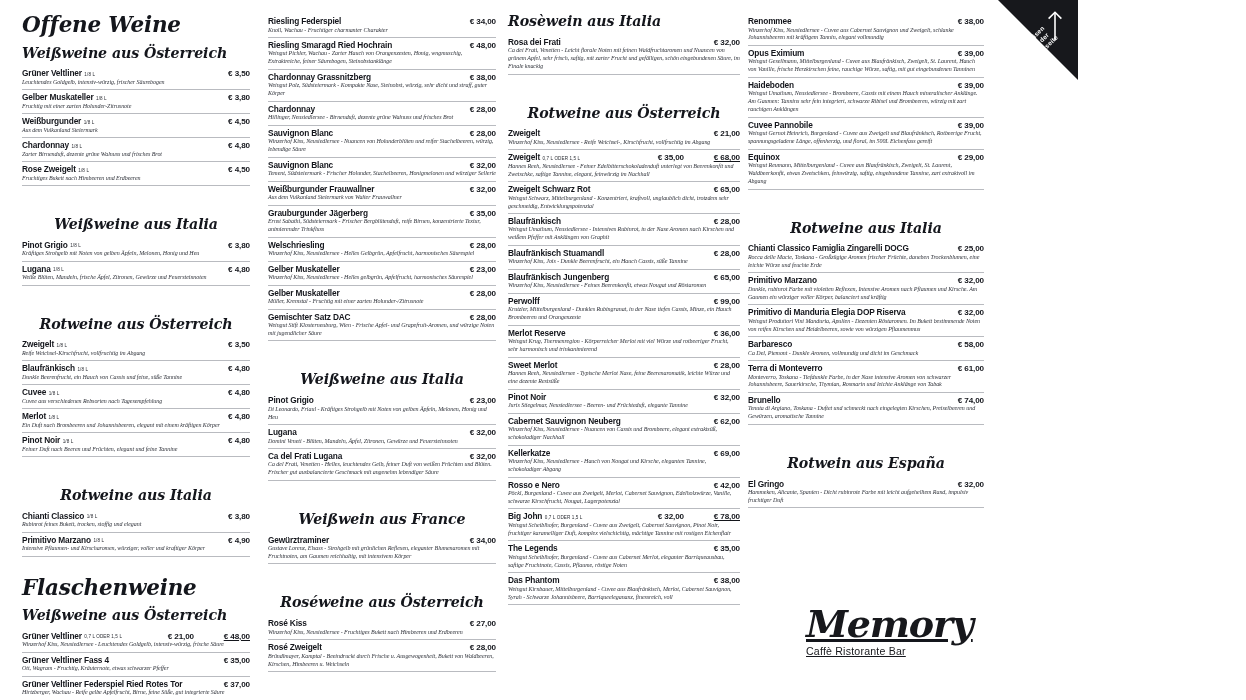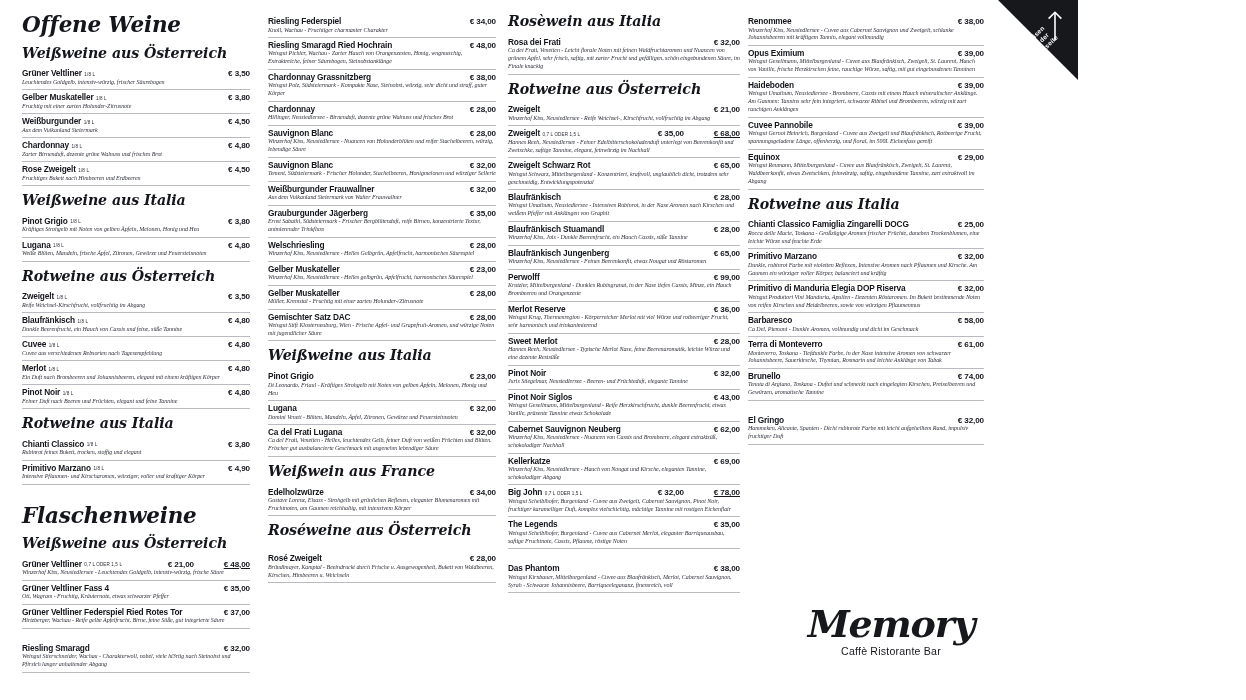--- a/index.html
+++ b/index.html
@@ -30,28 +30,28 @@
     margin:0 0 9px 0;
   }
   .mega.second{margin-top:20px;font-style:italic;}
   .grp{
     font-family:"DejaVu Serif",serif;
     font-style:italic;font-weight:bold;
     font-size:14.2px;line-height:1.1;
     margin:0 0 5px 0;
     letter-spacing:-0.1px;
   }
-  .grp.spaced{margin-top:7px;}
+  .grp.spaced{margin-top:31px;text-align:center;}
 
   
   .wine{
     border-bottom:0.7px solid #b9bbc0;
     padding:2px 0 2.5px 0;
   }
-  .wine:last-child{border-bottom:0.7px solid #b9bbc0;margin-top:12px;}
+  .wine:last-child{border-bottom:0.7px solid #b9bbc0;}
   .wrow{
     display:flex;align-items:baseline;
     width:100%;
   }
   .wname{
     font-family:"Liberation Sans",sans-serif;
     font-weight:bold;
     font-size:8.3px;
     letter-spacing:-0.15px;
     white-space:nowrap;
@@ -124,21 +124,21 @@
   #buon{
     position:absolute;
     left:980px;top:0;
     width:170px;height:700px;
   }
 
   
   #logo{
     position:absolute;
     left:806px;top:606px;
-    width:170px;text-align:center;
+    width:170px;text-align:left;text-decoration:underline;
   }
   #logo-mark{
     font-family:"DejaVu Serif",serif;
     font-style:italic;
     font-weight:bold;
     font-size:38px;
     line-height:0.95;
     letter-spacing:-1.2px;
     color:#17181c;
   }
@@ -430,27 +430,35 @@
           <div class="wrow">
             <span class="wname">Ca del Frati Lugana</span>
             <span class="spacer"></span>
             <span class="wprice p1">€ 32,00</span>
           </div>
           <div class="wdesc">Ca del Frati, Venetien - Helles, leuchtendes Gelb, feiner Duft von weißen Früchten und Blüten. Frischer gut ausbalancierte Geschmack mit angenehm lebendiger Säure</div>
         </div>
         <div class="grp spaced">Weißwein aus France</div>
         <div class="wine">
           <div class="wrow">
-            <span class="wname">Edelholzwürze</span>
+            <span class="wname">Gewürztraminer</span>
             <span class="spacer"></span>
             <span class="wprice p1">€ 34,00</span>
           </div>
           <div class="wdesc">Gustave Lorenz, Elsass - Strohgelb mit grünlichen Reflexen, eleganter Blumenaromen mit Fruchtnoten, am Gaumen reichhaltig, mit intensivem Körper</div>
         </div>
         <div class="grp spaced">Roséweine aus Österreich</div>
+        <div class="wine">
+          <div class="wrow">
+            <span class="wname">Rosé Kiss</span>
+            <span class="spacer"></span>
+            <span class="wprice p1">€ 27,00</span>
+          </div>
+          <div class="wdesc">Winzerhof Kiss, Neusiedlersee - Fruchtiges Bukett nach Himbeeren und Erdbeeren</div>
+        </div>
         <div class="wine">
           <div class="wrow">
             <span class="wname">Rosé Zweigelt</span>
             <span class="spacer"></span>
             <span class="wprice p1">€ 28,00</span>
           </div>
           <div class="wdesc">Bründlmayer, Kamptal - Beeindruckt durch Frische u. Ausgewogenheit, Bukett von Waldbeeren, Kirschen, Himbeeren u. Weichseln</div>
         </div>
       </div>
     </div>
@@ -542,41 +550,41 @@
         <div class="wine">
           <div class="wrow">
             <span class="wname">Pinot Noir</span>
             <span class="spacer"></span>
             <span class="wprice p1">€ 32,00</span>
           </div>
           <div class="wdesc">Juris Stiegelmar, Neusiedlersee - Beeren- und Früchteduft, elegante Tannine</div>
         </div>
         <div class="wine">
           <div class="wrow">
-            <span class="wname">Pinot Noir Siglos</span>
-            <span class="spacer"></span>
-            <span class="wprice p1">€ 43,00</span>
-          </div>
-          <div class="wdesc">Weingut Gesellmann, Mittelburgenland - Reife Herzkirschfrucht, dunkle Beerenfrucht, etwas Vanille, präsente Tannine etwas Schokolade</div>
-        </div>
-        <div class="wine">
-          <div class="wrow">
             <span class="wname">Cabernet Sauvignon Neuberg</span>
             <span class="spacer"></span>
             <span class="wprice p1">€ 62,00</span>
           </div>
           <div class="wdesc">Winzerhof Kiss, Neusiedlersee - Nuancen von Cassis und Brombeere, elegant extraktsüß, schokoladiger Nachhall</div>
         </div>
         <div class="wine">
           <div class="wrow">
             <span class="wname">Kellerkatze</span>
             <span class="spacer"></span>
             <span class="wprice p1">€ 69,00</span>
           </div>
           <div class="wdesc">Winzerhof Kiss, Neusiedlersee - Hauch von Nougat und Kirsche, eleganten Tannine, schokoladiger Abgang</div>
+        </div>
+        <div class="wine">
+          <div class="wrow">
+            <span class="wname">Rosso e Nero</span>
+            <span class="spacer"></span>
+            <span class="wprice p1">€ 42,00</span>
+          </div>
+          <div class="wdesc">Pöckl, Burgenland - Cuvee aus Zweigelt, Merlot, Cabernet Sauvignon, Edelholzwürze, Vanille, schwarze Kirschfrucht, Nougat, Lagerpotenzial</div>
         </div>
         <div class="wine">
           <div class="wrow">
             <span class="wname">Big John<span class="wvol">0,7 L ODER 1,5 L</span></span>
             <span class="spacer"></span>
             <span class="wprice p1">€ 32,00</span>
             <span class="wprice p2">€ 78,00</span>
           </div>
           <div class="wdesc">Weingut Scheiblhofer, Burgenland - Cuvee aus Zweigelt, Cabernet Sauvignon, Pinot Noir, fruchtiger karamelliger Duft, komplex vielschichtig, mächtige Tannine mit rostigen Eichenflair</div>
         </div>
@@ -682,20 +690,21 @@
           <div class="wdesc">Monteverro, Toskana - Tiefdunkle Farbe, in der Nase intensive Aromen von schwarzer Johannisbeere, Sauerkirsche, Thymian, Rosmarin und leichte Anklänge von Tabak</div>
         </div>
         <div class="wine">
           <div class="wrow">
             <span class="wname">Brunello</span>
             <span class="spacer"></span>
             <span class="wprice p1">€ 74,00</span>
           </div>
           <div class="wdesc">Tenuta di Argiano, Toskana - Duftet und schmeckt nach eingelegten Kirschen, Preiselbeeren und Gewürzen, aromatische Tannine</div>
         </div>
+        <div class="grp spaced">Rotwein aus España</div>
         <div class="wine">
           <div class="wrow">
             <span class="wname">El Gringo</span>
             <span class="spacer"></span>
             <span class="wprice p1">€ 32,00</span>
           </div>
           <div class="wdesc">Hammeken, Alicante, Spanien - Dicht rubinrote Farbe mit leicht aufgehelltem Rand, impulsiv fruchtiger Duft</div>
         </div>
       </div>
     </div>

